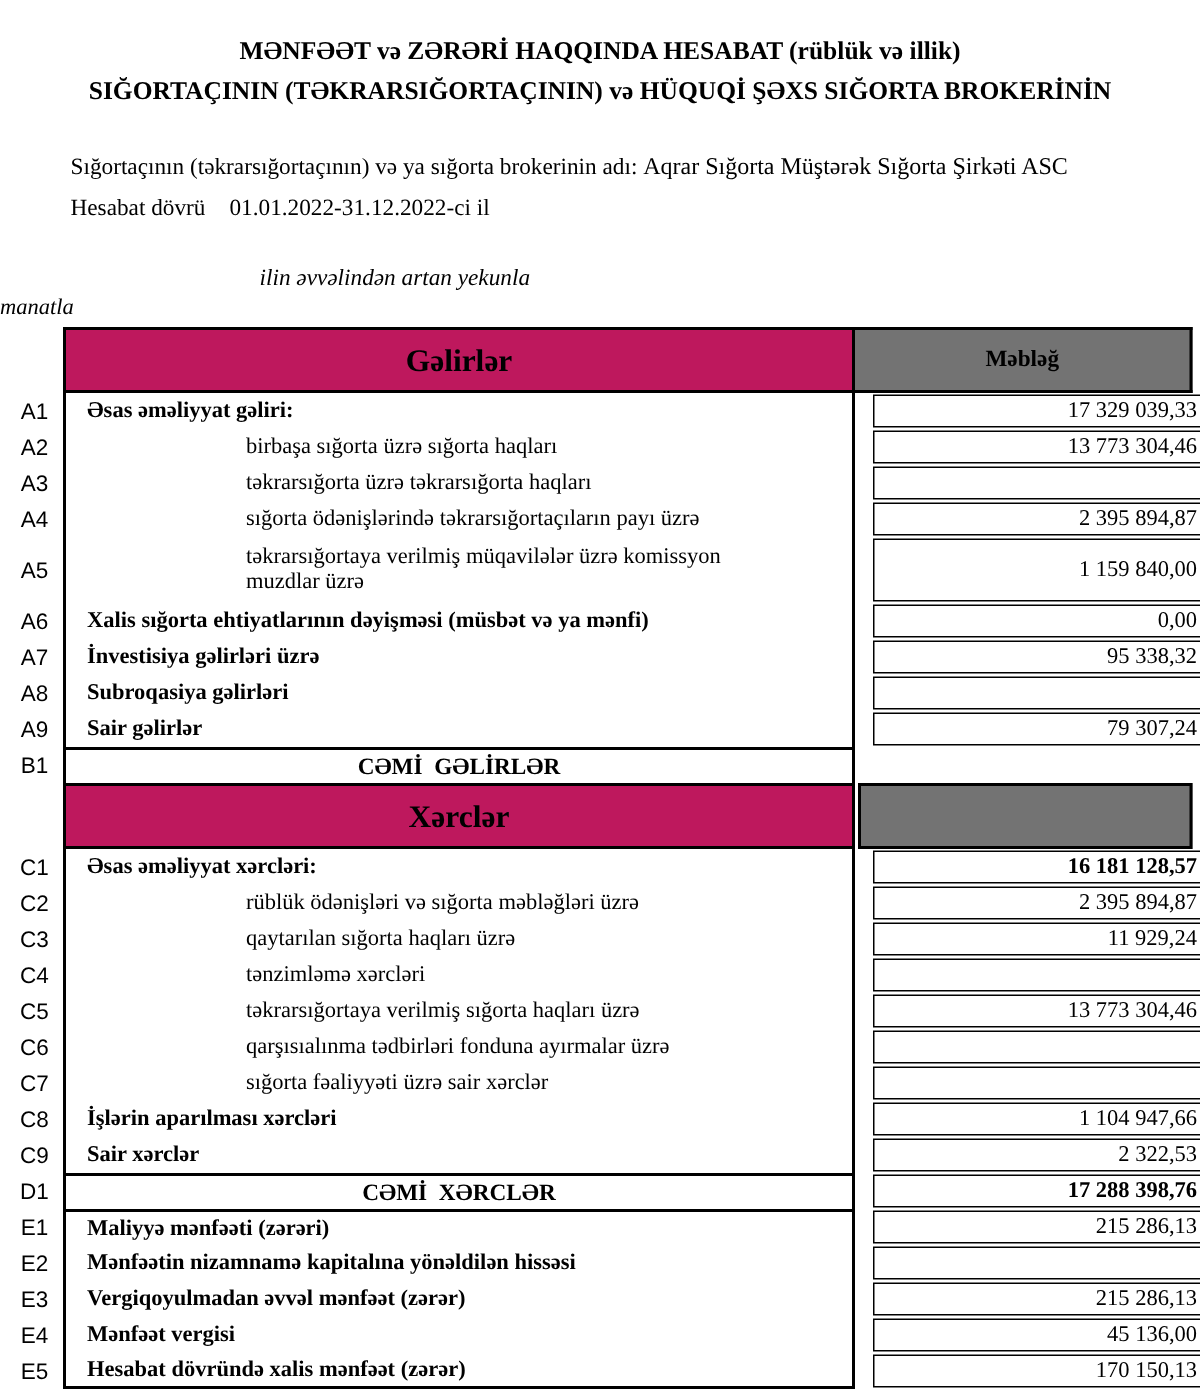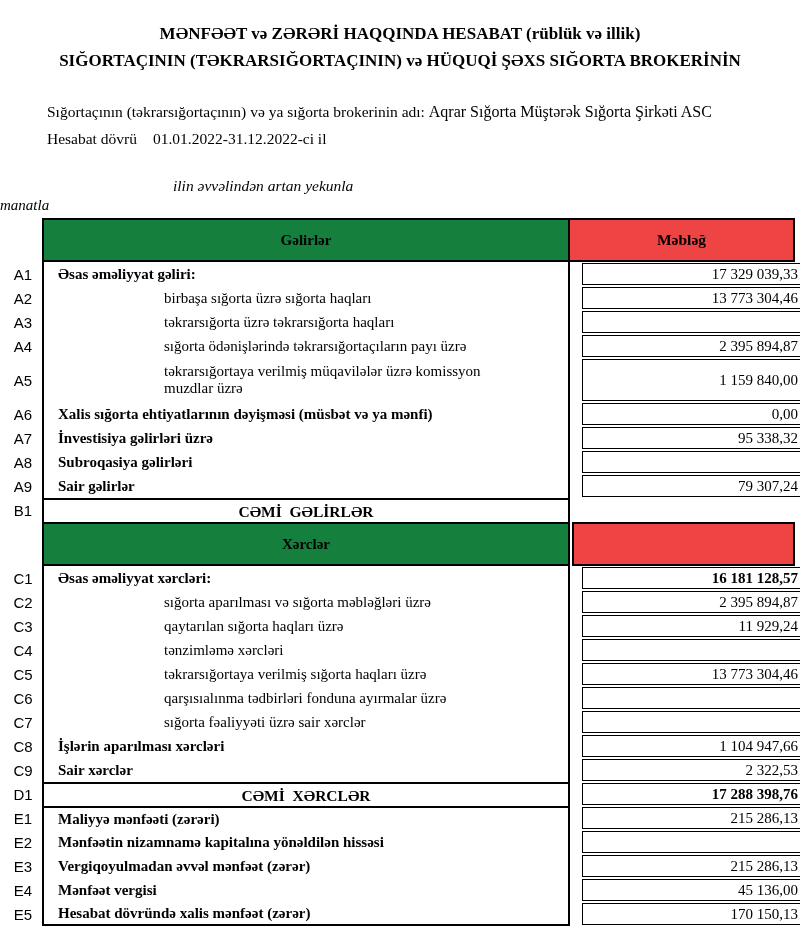--- a/index.html
+++ b/index.html
@@ -31,29 +31,29 @@
     position: absolute; top: 197px; left: 0; width: 783px;
     text-align: left; font-style: italic; font-size: 15px;
   }
 
   .tbl { position: absolute; top: 218px; left: 4px; width: 791px; }
 
   
   .band { display: flex; height: 44px; }
   .band .bspacer { width: 38px; flex: none; }
   .band .bl {
-    width: 528px; flex: none; background: #15803d;
+    width: 528px; flex: none; background: #be185d;
     border: 2px solid #000;
     display: flex; align-items: center; justify-content: center;
-    font-weight: bold; font-size: 15px;
+    font-weight: bold; font-size: 21px;
   }
   .band.nogap .bl { border-right: 2px solid #000; }
   .band.nogap .bv { width: 225px; margin-left: 0; border-left: none; }
   .band .bv {
-    width: 223px; flex: none; margin-left: 2px; background: #ef4444;
+    width: 223px; flex: none; margin-left: 2px; background: #737373;
     border: 2px solid #000;
     display: flex; align-items: center; justify-content: center;
     font-weight: bold; font-size: 15.5px;
   }
 
   
   .row { display: flex; height: 24px; }
   .row.tall { height: 44px; }
   .rlabel {
     width: 38px; flex: none;
@@ -184,21 +184,21 @@
   <div class="row">
     <div class="rlabel">C1</div>
     <div class="cell-l b">
         <span class="txt">Əsas əməliyyat xərcləri:</span>
       </div>
     <div class="cell-v vb">16 181 128,57</div>
   </div>
   <div class="row">
     <div class="rlabel">C2</div>
     <div class="cell-l indent">
-        <span class="txt">sığorta aparılması və sığorta məbləğləri üzrə</span>
+        <span class="txt">rüblük ödənişləri və sığorta məbləğləri üzrə</span>
       </div>
     <div class="cell-v">2 395 894,87</div>
   </div>
   <div class="row">
     <div class="rlabel">C3</div>
     <div class="cell-l indent">
         <span class="txt">qaytarılan sığorta haqları üzrə</span>
       </div>
     <div class="cell-v">11 929,24</div>
   </div>

